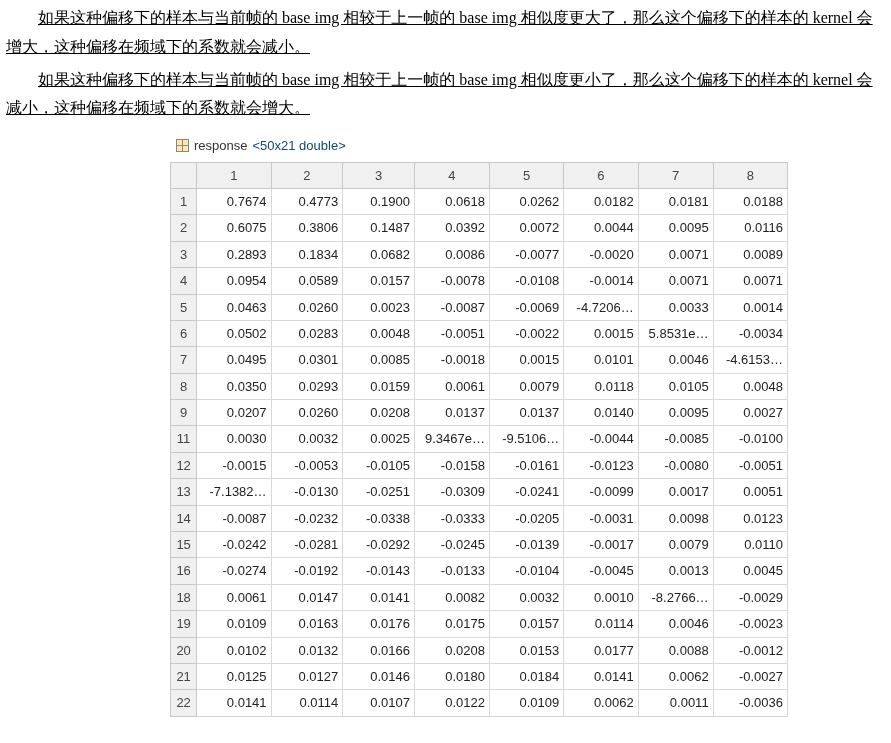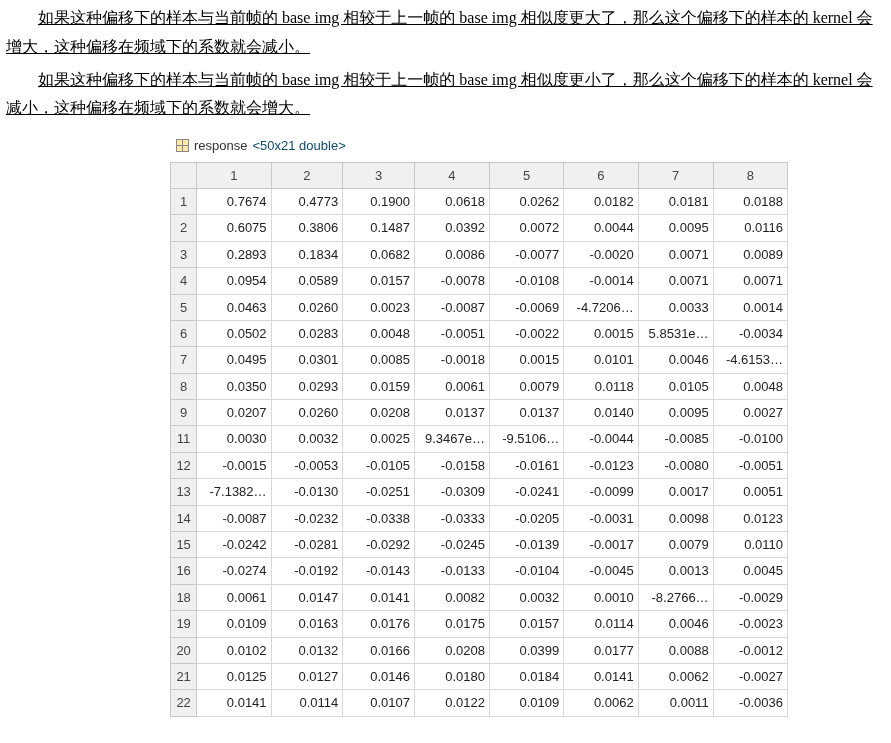--- a/index.html
+++ b/index.html
@@ -297,21 +297,21 @@
           <td>0.0114</td>
           <td>0.0046</td>
           <td>-0.0023</td>
         </tr>
         <tr>
           <th class="rowhdr">20</th>
           <td>0.0102</td>
           <td>0.0132</td>
           <td>0.0166</td>
           <td>0.0208</td>
-          <td>0.0399</td>
+          <td>0.0153</td>
           <td>0.0177</td>
           <td>0.0088</td>
           <td>-0.0012</td>
         </tr>
         <tr>
           <th class="rowhdr">21</th>
           <td>0.0125</td>
           <td>0.0127</td>
           <td>0.0146</td>
           <td>0.0180</td>

